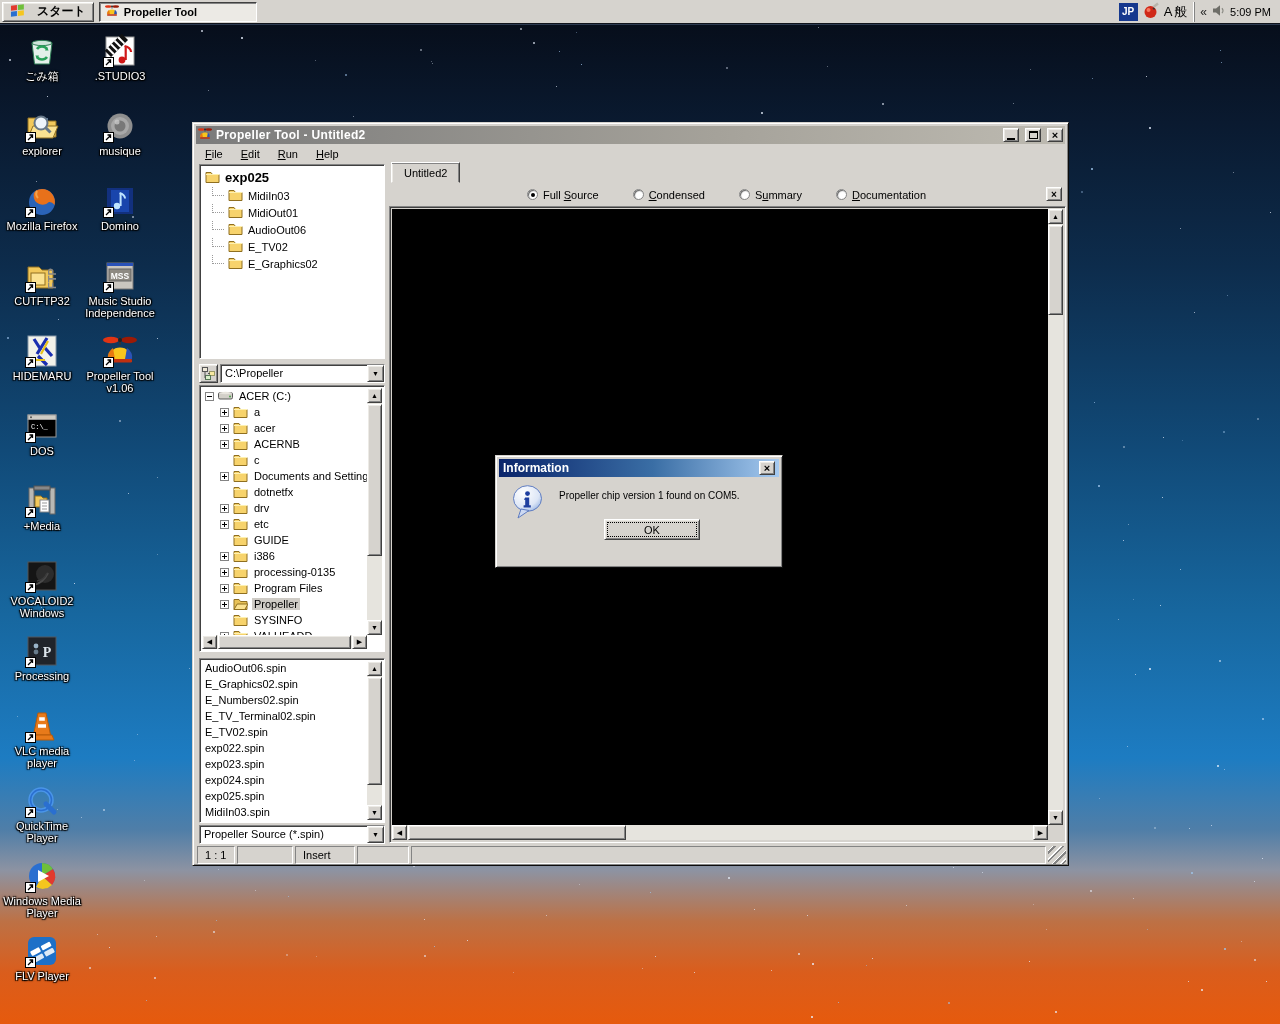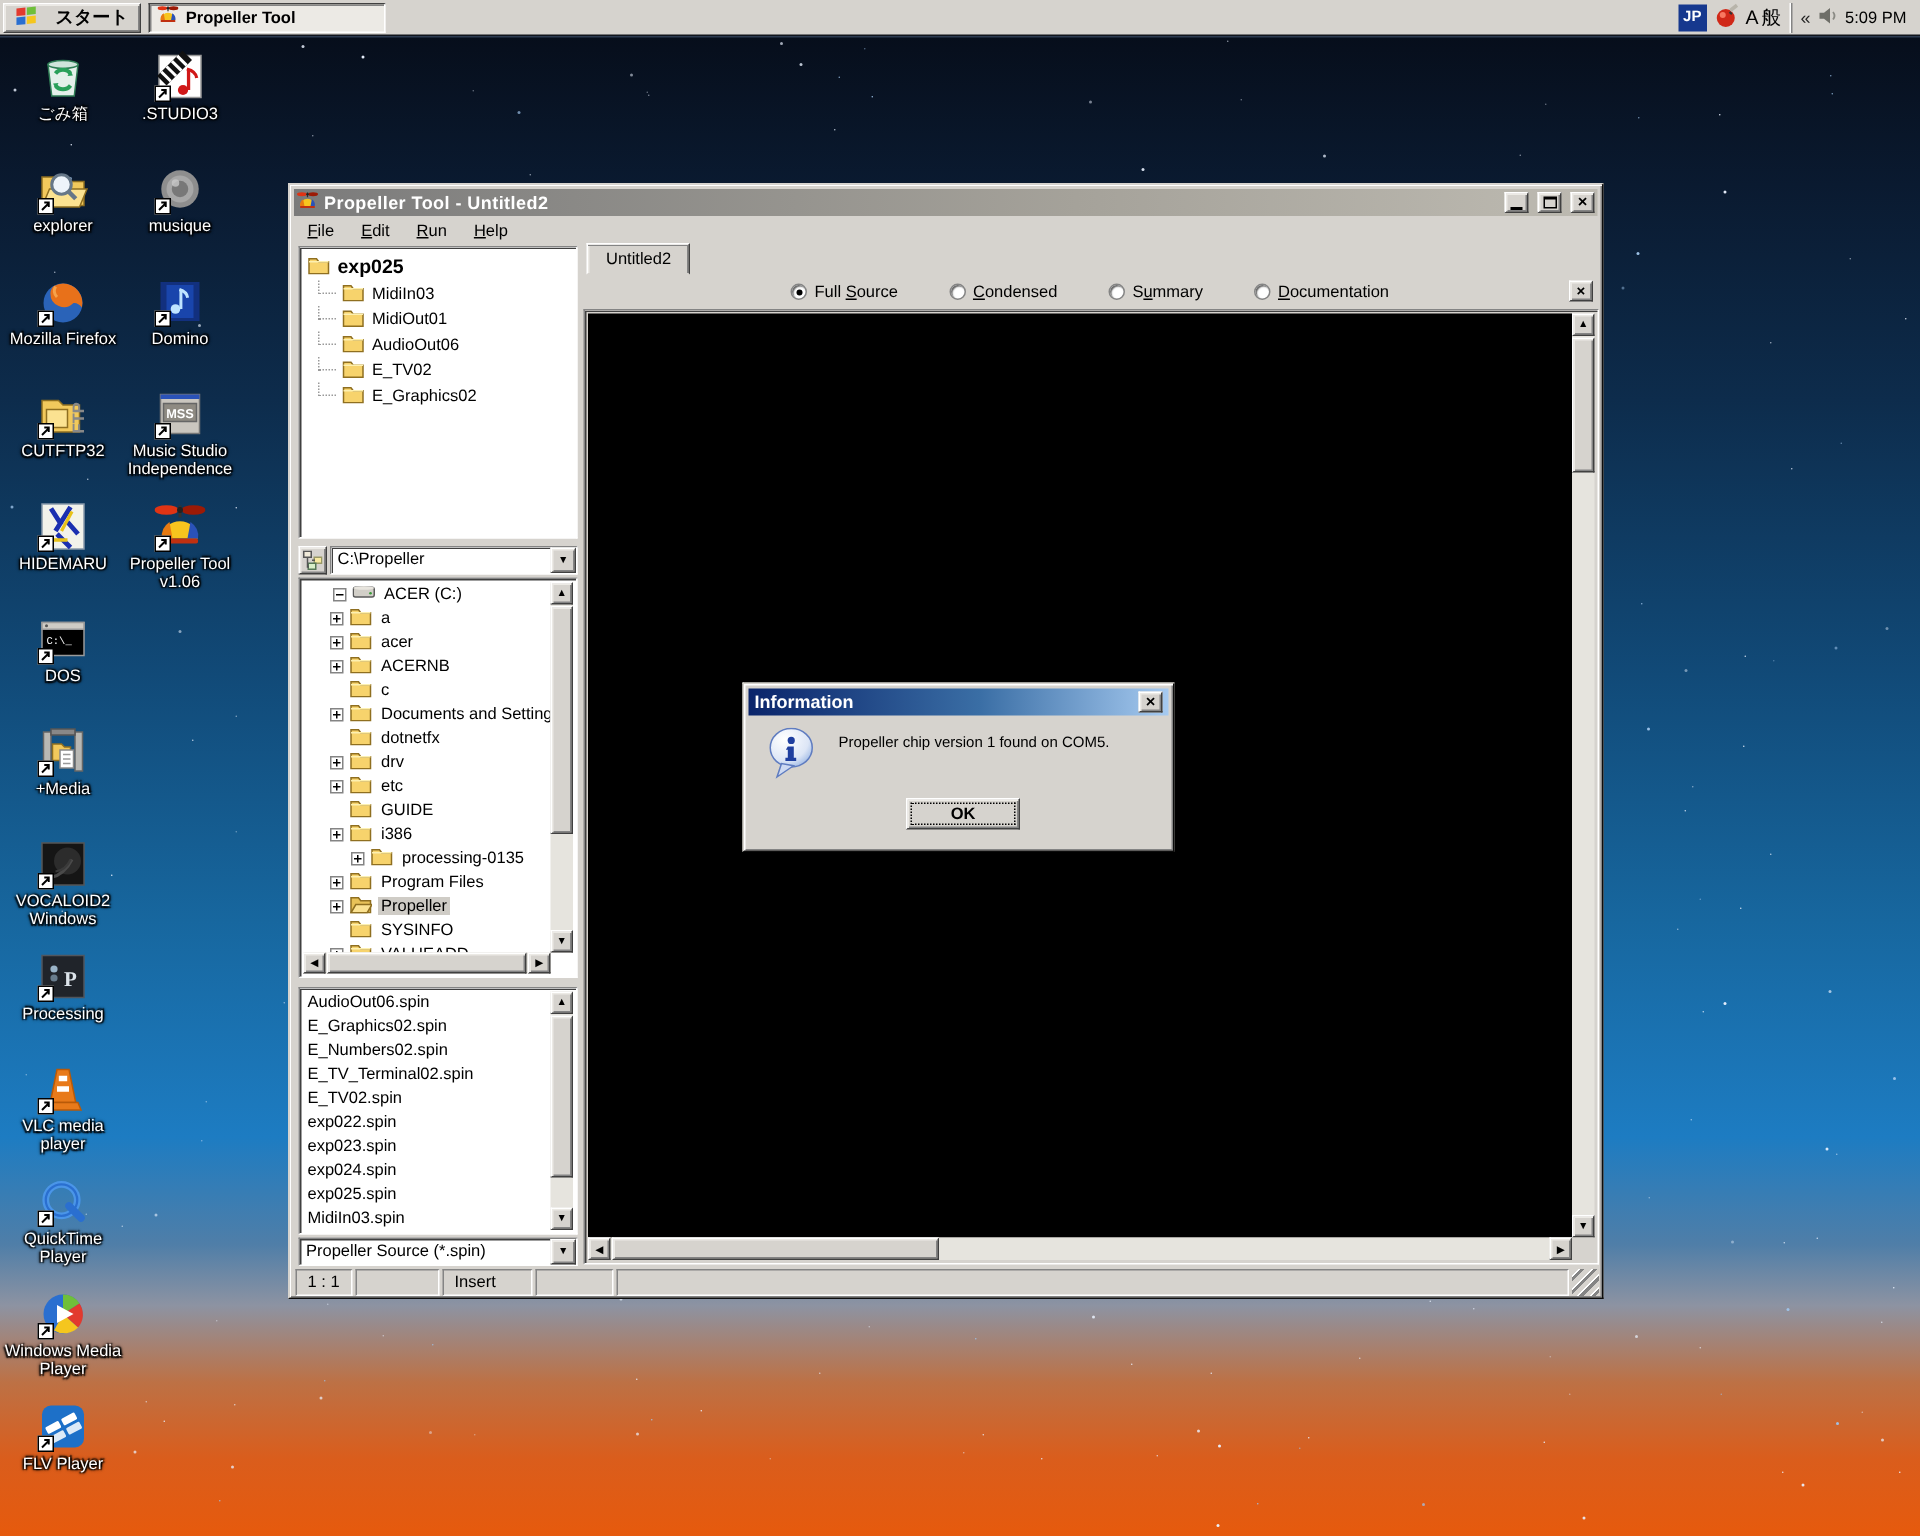--- a/index.html
+++ b/index.html
@@ -130,22 +130,22 @@
   
   #dialog { position:absolute; left:495px; top:455px; width:288px; height:113px; z-index:20;
     background:#d6d3ce; border:1px solid; border-color:#d6d3ce #0c0c0c #0c0c0c #d6d3ce;
     box-shadow: inset 1px 1px 0 #fff, inset -1px -1px 0 #848484; }
   .dlg-title { position:absolute; left:3px; top:3px; right:3px; height:18px;
     background:linear-gradient(90deg,#0a246a,#3a6ea5 55%,#a6caf0); color:#fff; font-weight:bold; font-size:12px;
     display:flex; align-items:center; padding:0 4px; }
   .dlg-title .t-text { flex:1; }
   .dlg-icon { position:absolute; left:16px; top:29px; }
   .dlg-msg { position:absolute; left:63px; top:34px; right:8px; font-size:10px; }
-  .ok-btn { position:absolute; left:108px; top:76px; width:76px; height:21px; font-size:11px;
-    outline:1px dotted #000; outline-offset:-4px;font-weight:bold; }
+  .ok-btn { position:absolute; left:108px; top:63px; width:96px; height:21px; font-size:11px;
+    outline:1px dotted #000; outline-offset:-4px; }
 </style>
 </head>
 <body>
 
 <div class="desktop" style="background:linear-gradient(180deg,#060b16 0%,#0a1a30 12%,#0d2c4c 26%,#114a78 44%,#17679f 60%,#1d7cc2 74%,#4f7ea8 81%,#8d93a2 85%,#bd7145 90%,#da5d1c 95%,#e65a0d 100%);">
   <div id="stars">
       <div class="star" style="width: 1px; height: 1px; left: 244.669px; top: 459.138px; background: rgb(234, 242, 255); opacity: 0.48;"></div>
       <div class="star" style="width: 1px; height: 1px; left: 192.366px; top: 188.814px; background: rgb(234, 242, 255); opacity: 0.67;"></div>
       <div class="star" style="width: 1px; height: 1px; left: 513.288px; top: 971.86px; background: rgb(234, 242, 255); opacity: 0.46;"></div>
       <div class="star" style="width: 1px; height: 1px; left: 530.951px; top: 537.361px; background: rgb(159, 196, 234); opacity: 0.61;"></div>
@@ -808,21 +808,21 @@
       </svg>
     </div>
     <div class="path-combo">
       <span class="combo-text">C:\Propeller</span>
       <div class="combo-dd btn3d">▼</div>
     </div>
   </div>
 
   <div class="dir-tree-box">
     <div class="dir-rows" id="dir-rows">
-        <div class="dt-row" style="padding-left: 20px;">
+        <div class="dt-row" style="padding-left: 3px;">
           <span class="expand-box"></span>
           <span><svg width="15" height="13" viewBox="0 0 15 13">
               <rect x="0.5" y="3.5" width="14" height="6.5" rx="1.5" fill="#d2cfc8" stroke="#5a5a5a"></rect>
               <ellipse cx="7.5" cy="4" rx="7" ry="1.2" fill="#e8e5de"></ellipse>
               <circle cx="12" cy="7.5" r="0.9" fill="#3a9a3a"></circle>
             </svg></span>
           <span class="dt-label">ACER (C:)</span>
         </div>
         <div class="dt-row" style="padding-left: 18px;">
           <span class="expand-box plus"></span>
@@ -897,21 +897,21 @@
           <span class="dt-label">GUIDE</span>
         </div>
         <div class="dt-row" style="padding-left: 18px;">
           <span class="expand-box plus"></span>
           <span><svg width="15" height="13" viewBox="0 0 15 13">
               <path d="M1 2.5 h5 l1.5 2 H14 v8 H1 z" fill="#f7d36c" stroke="#8f6f20"></path>
               <path d="M1 4.5 H14" stroke="#fdf0b0"></path>
             </svg></span>
           <span class="dt-label">i386</span>
         </div>
-        <div class="dt-row" style="padding-left: 32px;">
+        <div class="dt-row" style="padding-left: 18px;">
           <span class="expand-box plus"></span>
           <span><svg width="15" height="13" viewBox="0 0 15 13">
               <path d="M1 2.5 h5 l1.5 2 H14 v8 H1 z" fill="#f7d36c" stroke="#8f6f20"></path>
               <path d="M1 4.5 H14" stroke="#fdf0b0"></path>
             </svg></span>
           <span class="dt-label">processing-0135</span>
         </div>
         <div class="dt-row" style="padding-left: 18px;">
           <span class="expand-box plus"></span>
           <span><svg width="15" height="13" viewBox="0 0 15 13">

